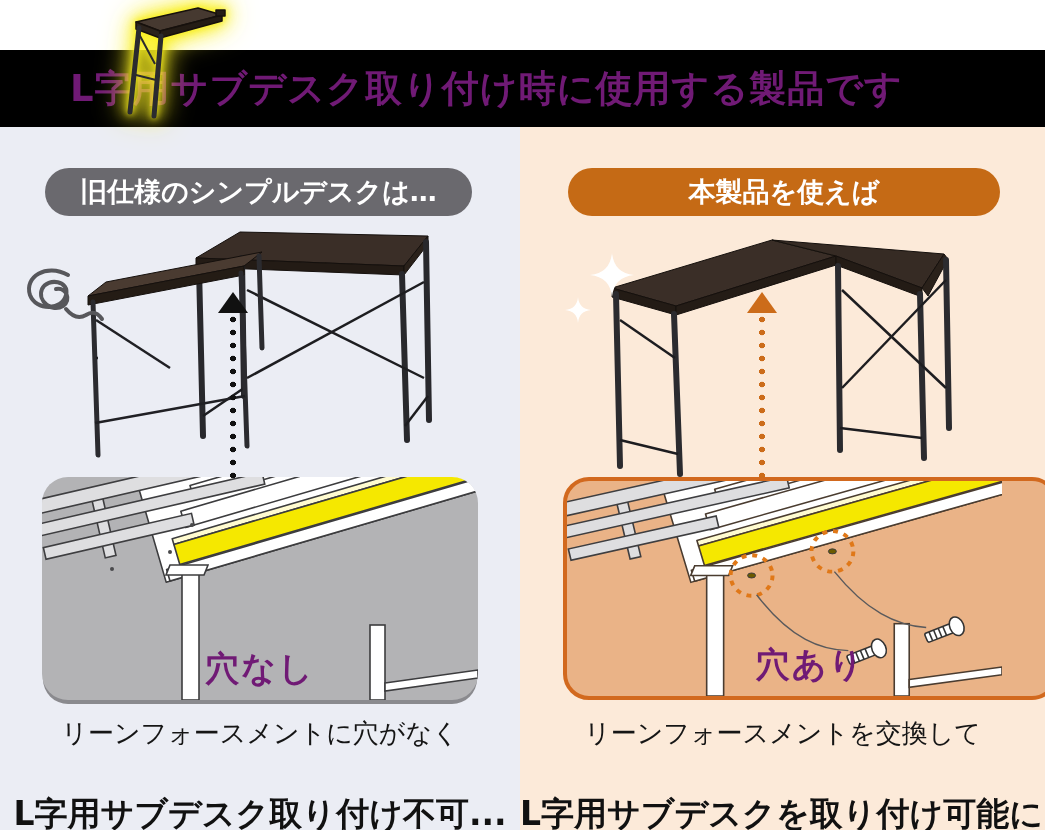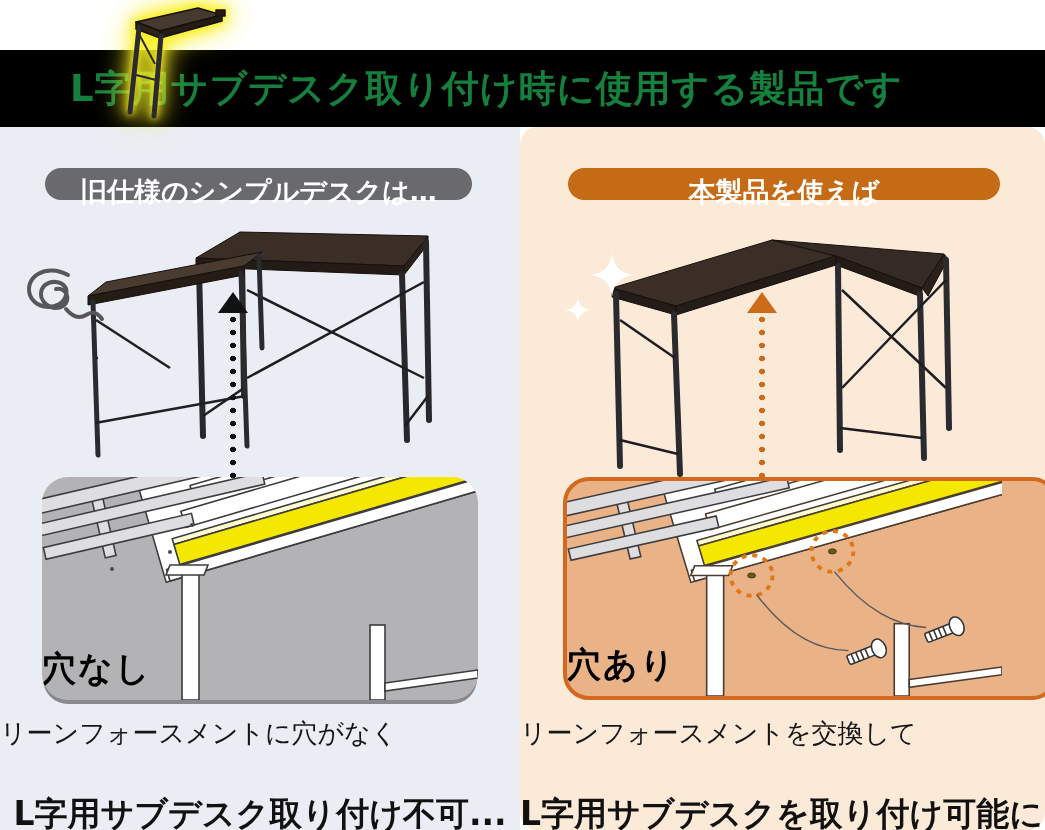--- a/index.html
+++ b/index.html
@@ -3,56 +3,56 @@
 <meta charset="utf-8">
 <style>
   html,body{margin:0;padding:0;background:#fff;}
   *{box-sizing:border-box;}
   body{font-family:"DejaVu Sans","Liberation Sans",sans-serif;}
   #stage{position:relative;width:1045px;height:830px;overflow:hidden;background:#fff;}
 
   
   .header-bar{position:absolute;left:0;top:50px;width:1045px;height:77px;background:#000;z-index:2;}
   .header-title{position:absolute;left:0;top:50px;width:880px;height:77px;line-height:77px;
-    text-align:center;text-indent:70px;font-size:37px;font-weight:800;color:#15803d;
+    text-align:center;text-indent:70px;font-size:37px;font-weight:800;color:#701a75;
     letter-spacing:1px;z-index:3;white-space:nowrap;}
   .glow-icon{position:absolute;left:106px;top:2px;width:152px;height:120px;z-index:5;
     filter:drop-shadow(0 0 3px #f9ef20) drop-shadow(0 0 7px #f9ef20) drop-shadow(0 0 13px rgba(249,239,32,.95));}
 
   
   .col{position:absolute;top:127px;height:703px;}
   .col-left{left:0;width:520px;background:#ebedf4;}
-  .col-right{left:520px;width:525px;background:#fcead9;border-radius:18px;}
-
-  .badge{position:absolute;top:41px;height:32px;border-radius:26px;color:#fff;
+  .col-right{left:520px;width:525px;background:#fcead9;}
+
+  .badge{position:absolute;top:41px;height:48px;border-radius:26px;color:#fff;
     font-size:27px;font-weight:700;text-align:center;line-height:48px;white-space:nowrap;}
   .badge-gray{left:45px;width:427px;background:#6a696e;}
   .badge-orange{left:48px;width:432px;background:#c56a15;}
 
   .desk-illo{position:absolute;left:0;top:101px;width:520px;height:250px;}
 
   
   .arrow-wrap{position:absolute;z-index:4;}
   .tri{width:0;height:0;border-left:15px solid transparent;border-right:15px solid transparent;}
   .dots{width:8px;margin-left:11px;background-repeat:repeat-y;background-position:center top;}
   .dots-black{background-image:radial-gradient(circle,#111 2.7px,transparent 3.1px);background-size:8px 13px;}
   .dots-orange{background-image:radial-gradient(circle,#cc6c1a 2.7px,transparent 3.1px);background-size:8px 13px;}
 
   
   .callout{position:absolute;overflow:hidden;}
   .callout-left{left:42px;top:350px;width:436px;height:223px;border-radius:26px;background:#b3b3b5;
     box-shadow:0 5px 0 -1px #8a8a8e;}
   .callout-right{left:43px;top:350px;width:495px;height:223px;border-radius:26px;background:#eab387;
     border:4px solid #d2691e;}
   .callout svg{position:absolute;left:0;top:0;}
-  .hole-label{position:absolute;left:0;right:0;bottom:8px;text-align:left;
-    font-size:34px;font-weight:800;color:#000000;letter-spacing:2px;}
-
-  
-  .cap1{position:absolute;left:0;width:100%;top:589px;text-align:left;font-size:26px;
+  .hole-label{position:absolute;left:0;right:0;bottom:8px;text-align:center;
+    font-size:34px;font-weight:800;color:#701a75;letter-spacing:2px;}
+
+  
+  .cap1{position:absolute;left:0;width:100%;top:589px;text-align:center;font-size:26px;
     font-weight:500;color:#151515;white-space:nowrap;}
   .cap2{position:absolute;left:0;width:100%;top:621px;text-align:center;font-size:33px;
     font-weight:800;color:#111;white-space:nowrap;margin-top:44px;}
 
   .doodle{position:absolute;left:16px;top:138px;width:96px;height:80px;}
   .sparkles{position:absolute;left:40px;top:118px;width:90px;height:100px;}
 </style>
 </head>
 <body>
 

